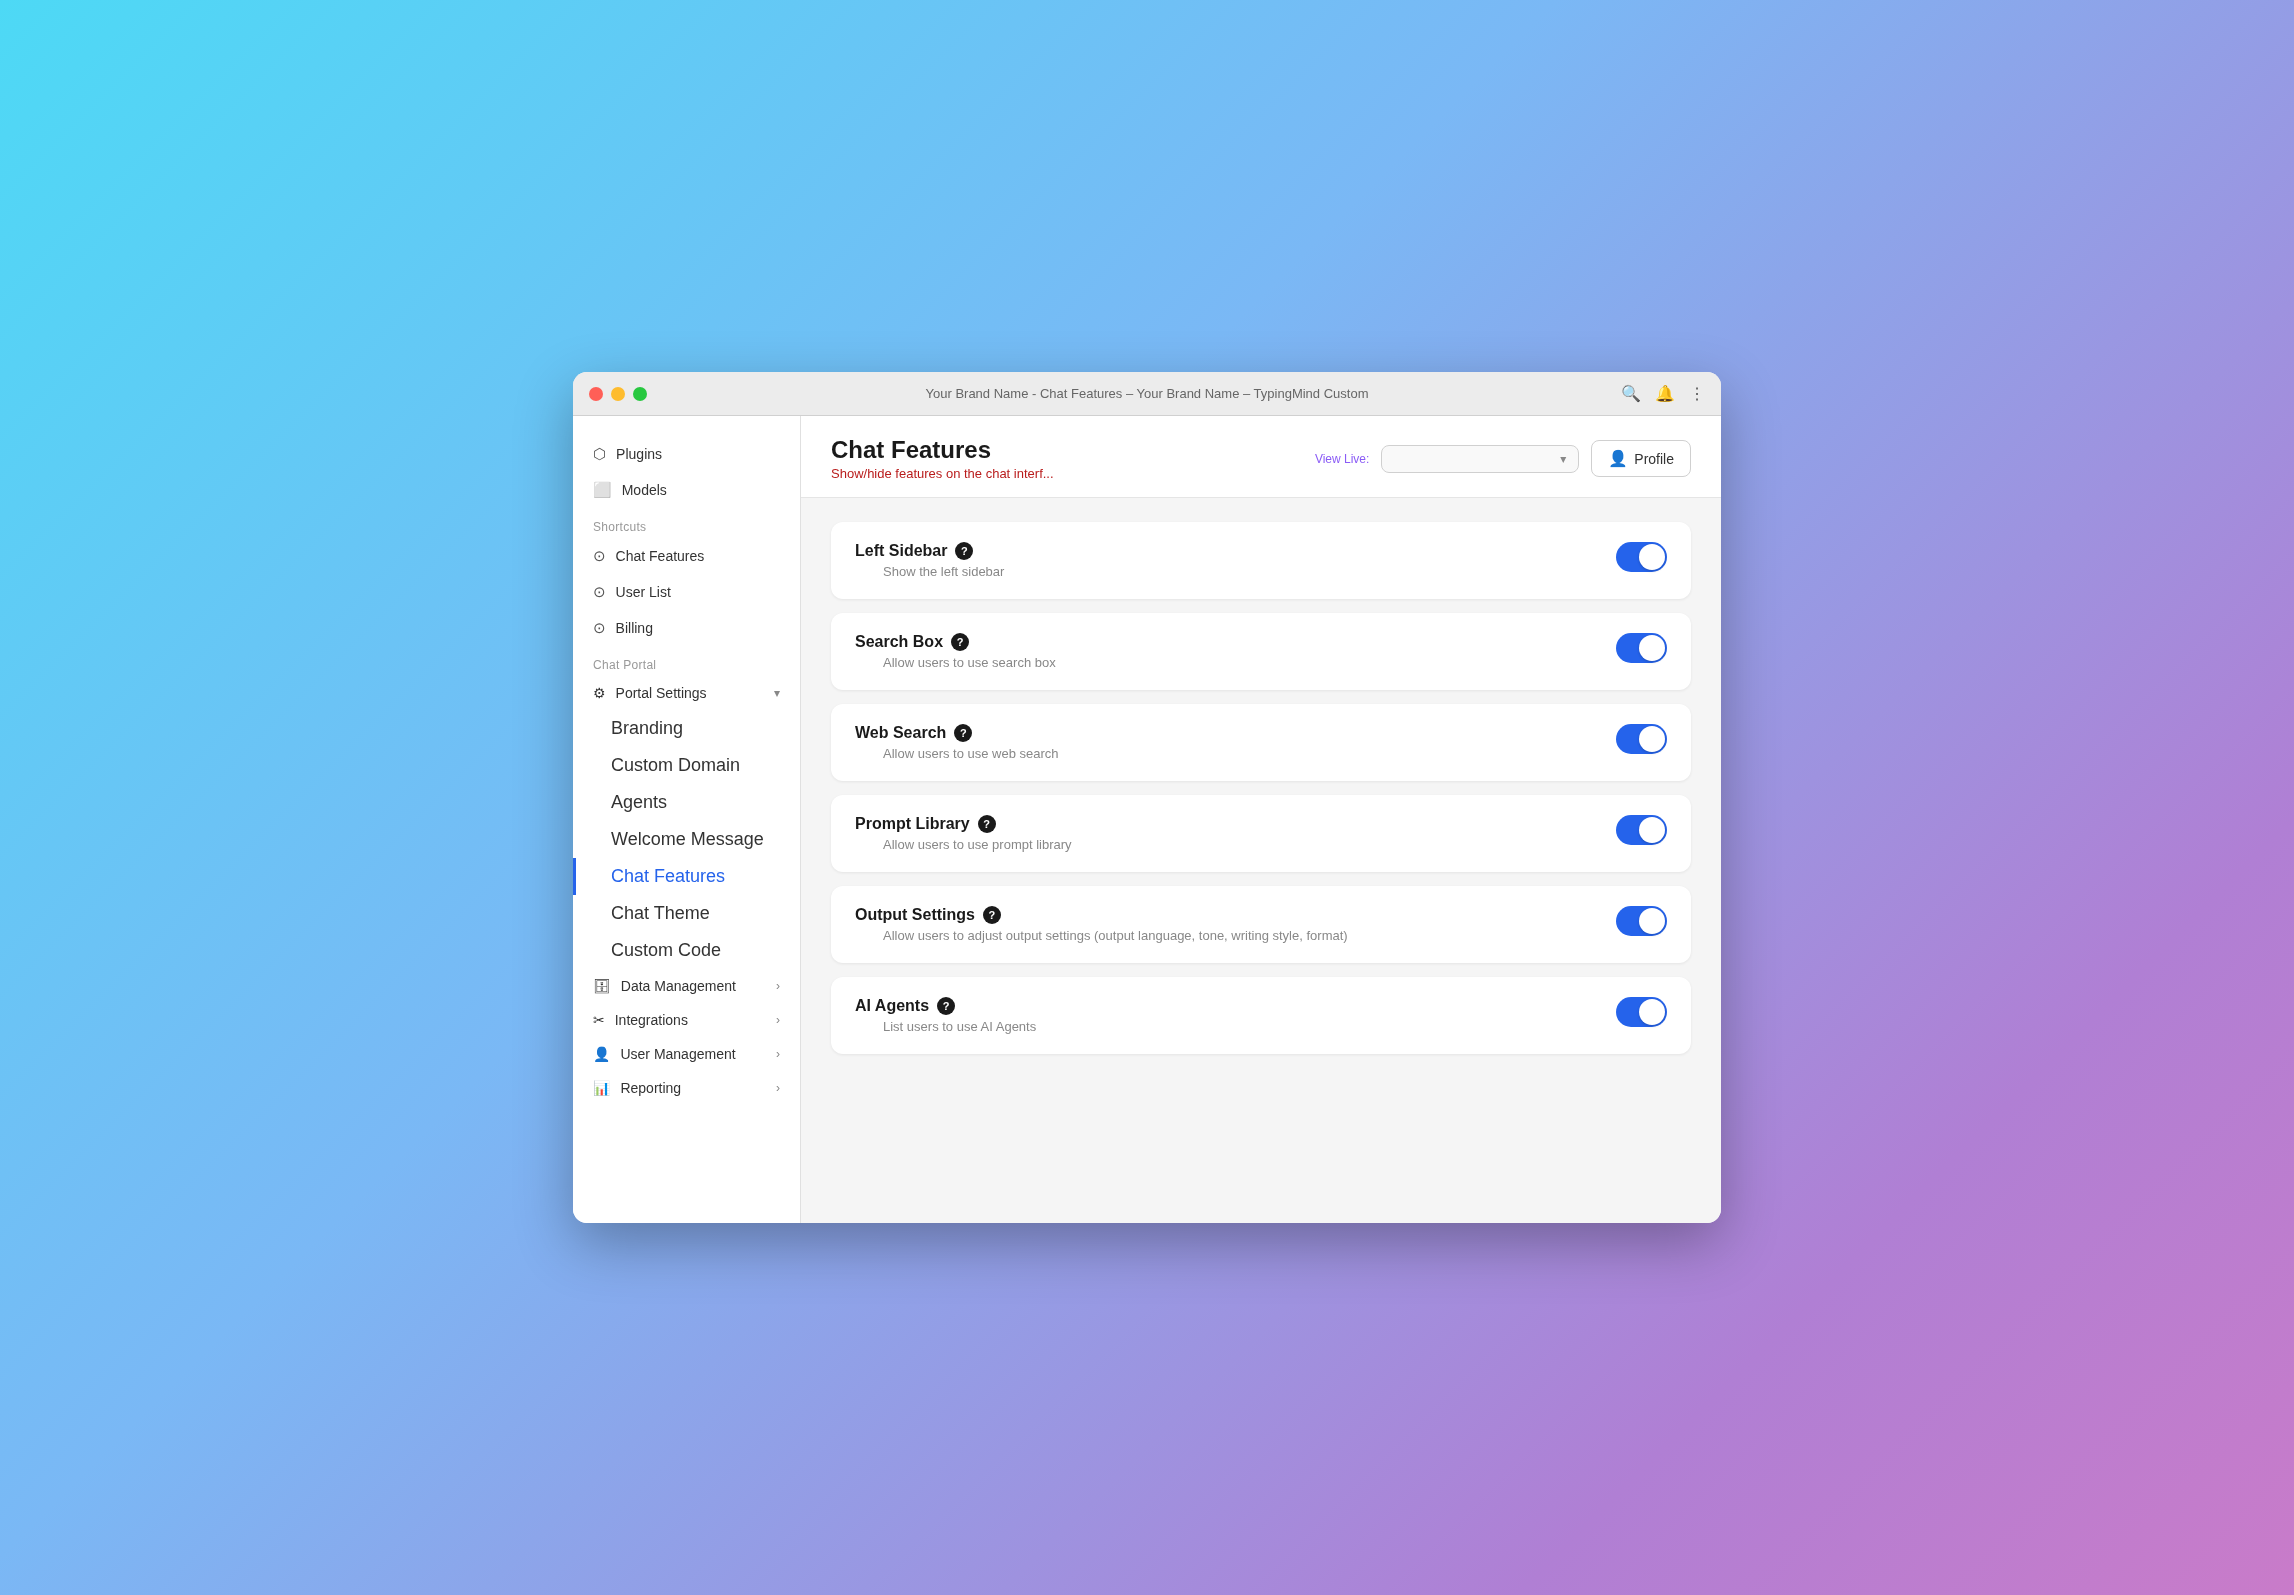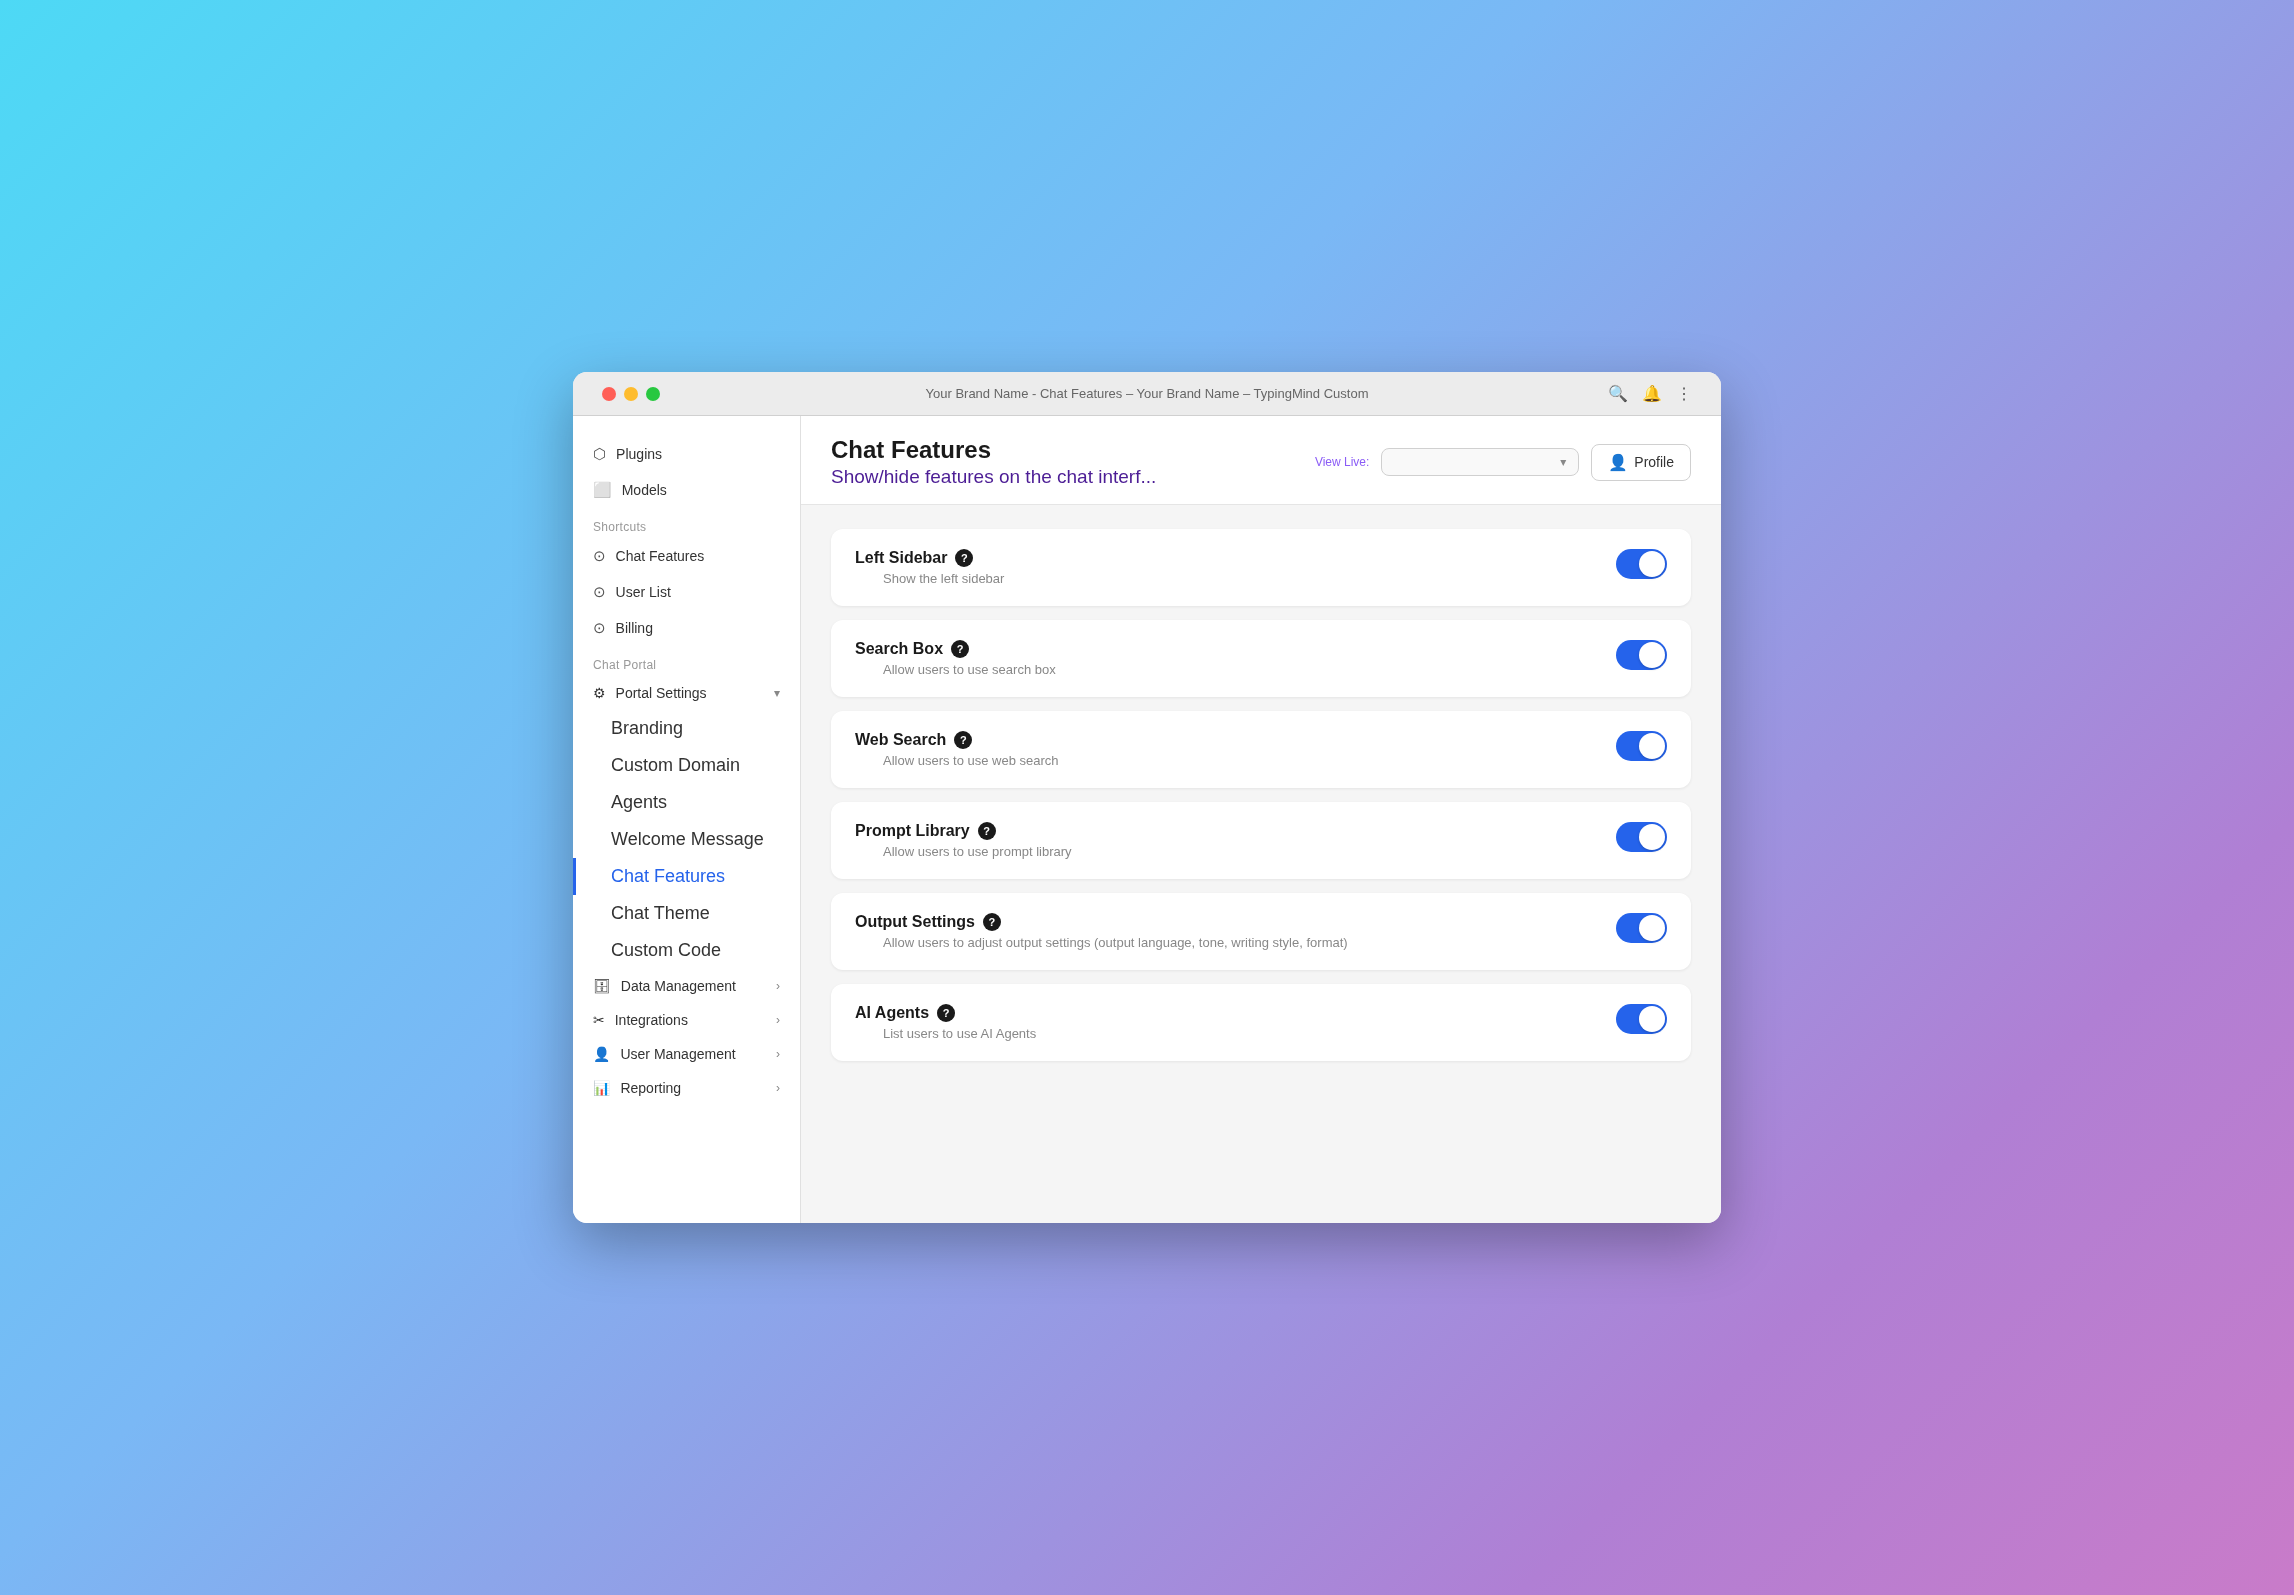--- a/index.html
+++ b/index.html
@@ -20,21 +20,21 @@
       overflow: hidden;
       box-shadow: 0 20px 59px rgba(0,0,0,0.3);
       display: flex;
       flex-direction: column;
     }
     .titlebar {
       background: #ececec;
       height: 44px;
       display: flex;
       align-items: center;
-      padding: 0 29px;
+      padding: 0 16px;
       position: relative;
       border-bottom: 1px solid #d0d0d0;
     }
     .traffic-lights {
       display: flex;
       gap: 8px;
       align-items: center;
     }
     .traffic-light {
       width: 14px;
@@ -135,22 +135,22 @@
       align-items: center;
       justify-content: space-between;
     }
     .main-header-left {}
     .main-header-title {
       font-size: 24px;
       font-weight: 600;
       color: #1a1a1a;
     }
     .main-header-subtitle {
-      font-size: 19px;
-      color: #4c1d95;
+      font-size: 13px;
+      color: #b91c1c;
       margin-top: 2px;
     }
     .main-header-right {
       display: flex;
       align-items: center;
       gap: 12px;
     }
     .view-live-label {
       font-size: 12px;
       color: #8b5cf6;

